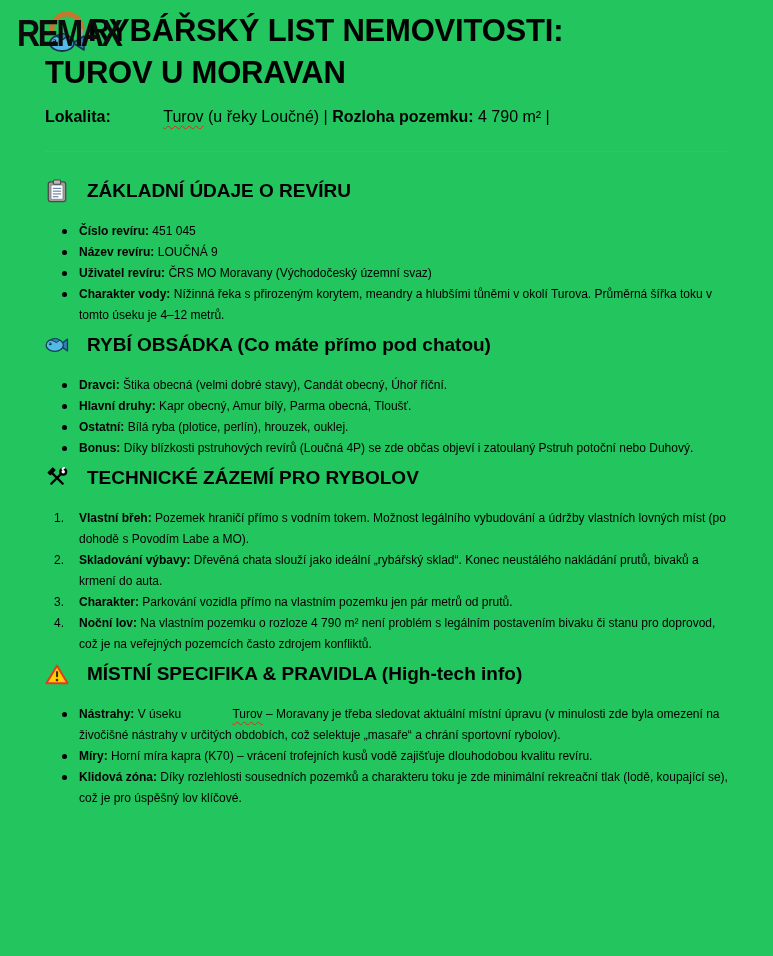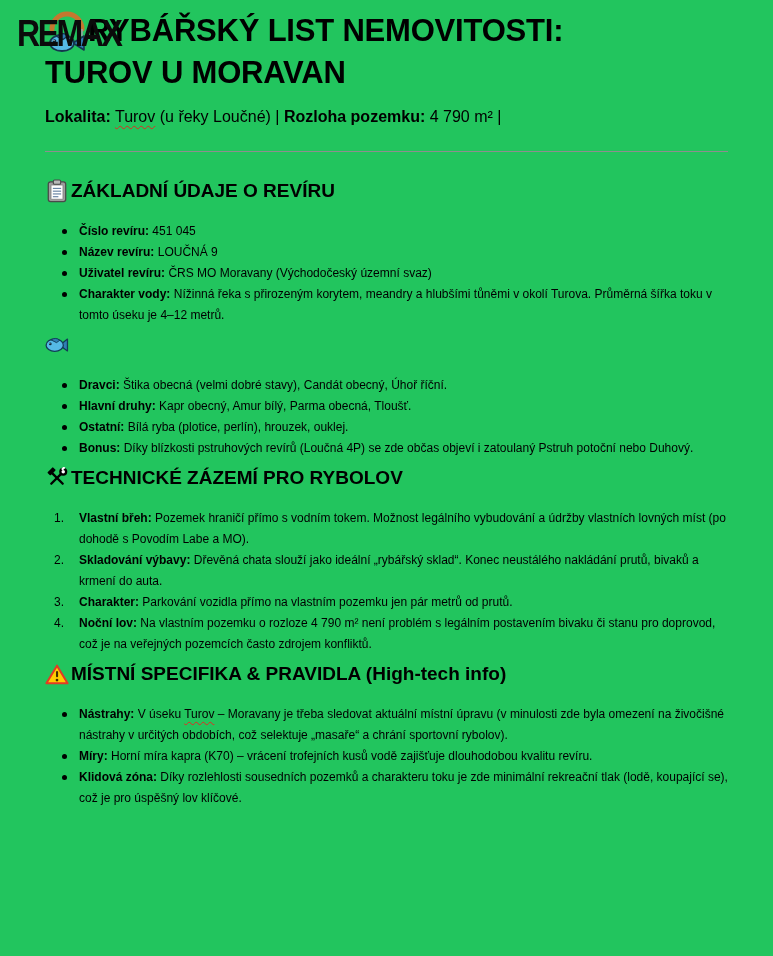--- a/index.html
+++ b/index.html
@@ -28,32 +28,33 @@
   #meta p.m1{margin-top:12px;}
   #meta p.m2{margin-top:21px;}
   .b{font-weight:700;}
   .sp{
     text-decoration:underline;
     text-decoration-style:wavy;
     text-decoration-color:#e02b20;
     text-decoration-thickness:1px;
     text-underline-offset:3px;
     text-decoration-skip-ink:none;
+    margin-left:48px;
   }
   .caret{
     display:inline-block;width:0;height:18px;
     border-left:1.5px solid #1a1a1a;
     margin-left:1px;vertical-align:-4px;
   }
   hr.rule{
     border:none;border-top:1.5px solid #8e8e8e;
     margin:24px 0 0 0;
   }
   .section h2{
-    display:flex;align-items:flex-start;gap:2px;
+    display:flex;align-items:flex-start;gap:18px;
     margin:27px 0 0 0;
     font-size:19px;line-height:24px;font-weight:700;
   }
   .section + .section h2{margin-top:7px;}
   .h-icon{flex:none;display:flex;align-items:center;justify-content:center;width:24px;height:24px;}
   .list{margin-top:18px;padding-left:34px;font-size:12px;line-height:21px;}
   .li{position:relative;}
   .marker-dot{
     position:absolute;left:-17px;top:8px;
     width:5px;height:5px;border-radius:50%;background:#000;
@@ -116,20 +117,21 @@
           <h2>
             <span class="h-icon">
               <svg width="24" height="20" viewBox="0 0 26 22" xmlns="http://www.w3.org/2000/svg">
                 <path d="M24.5 4.5 L24.5 17.5 L16 11.2 Z" fill="#2f7fb4" stroke="#123c57" stroke-width="1.4" stroke-linejoin="round"></path>
                 <ellipse cx="10.5" cy="11.2" rx="9.5" ry="6.8" fill="#55b9e6" stroke="#123c57" stroke-width="1.4"></ellipse>
                 <path d="M6.5 5.4 Q11.5 2 16 5.8 L12.5 8.4 Z" fill="#2f7fb4" stroke="#123c57" stroke-width="1"></path>
                 <circle cx="5.6" cy="9.8" r="1.5" fill="#0e2a3d"></circle>
                 <circle cx="5.2" cy="9.4" r="0.5" fill="#ffffff"></circle>
               </svg>
             </span>
+            <span>RYBÍ OBSÁDKA (Co máte přímo pod chatou)</span>
           </h2>
           <div class="list">
             <div class="li"><span class="marker-dot"></span><span class="b">Dravci:</span><span> Štika obecná (velmi dobré stavy), Candát obecný, Úhoř říční.</span></div>
             <div class="li"><span class="marker-dot"></span><span class="b">Hlavní druhy:</span><span> Kapr obecný, Amur bílý, Parma obecná, Tloušť.</span></div>
             <div class="li"><span class="marker-dot"></span><span class="b">Ostatní:</span><span> Bílá ryba (plotice, perlín), hrouzek, ouklej.</span></div>
             <div class="li"><span class="marker-dot"></span><span class="b">Bonus:</span><span> Díky blízkosti pstruhových revírů (Loučná 4P) se zde občas objeví i zatoulaný Pstruh potoční nebo Duhový.</span></div>
           </div>
         </div>
         <div class="section">
           <h2>

